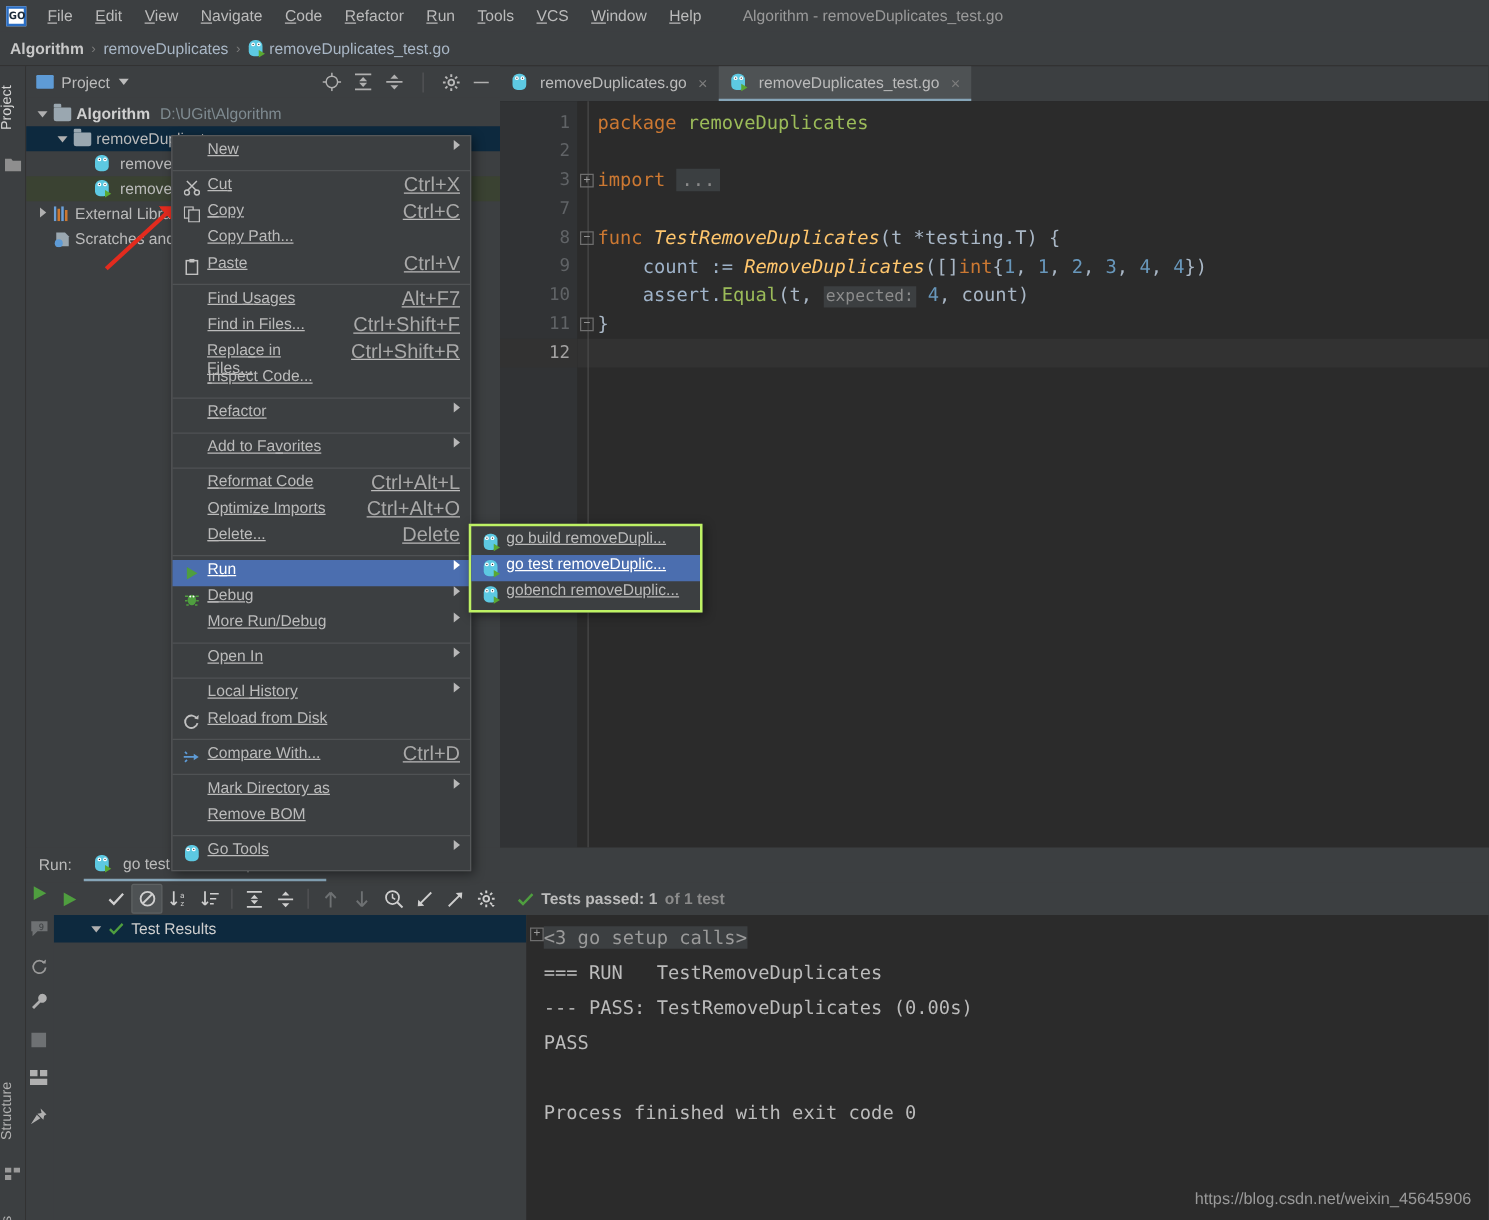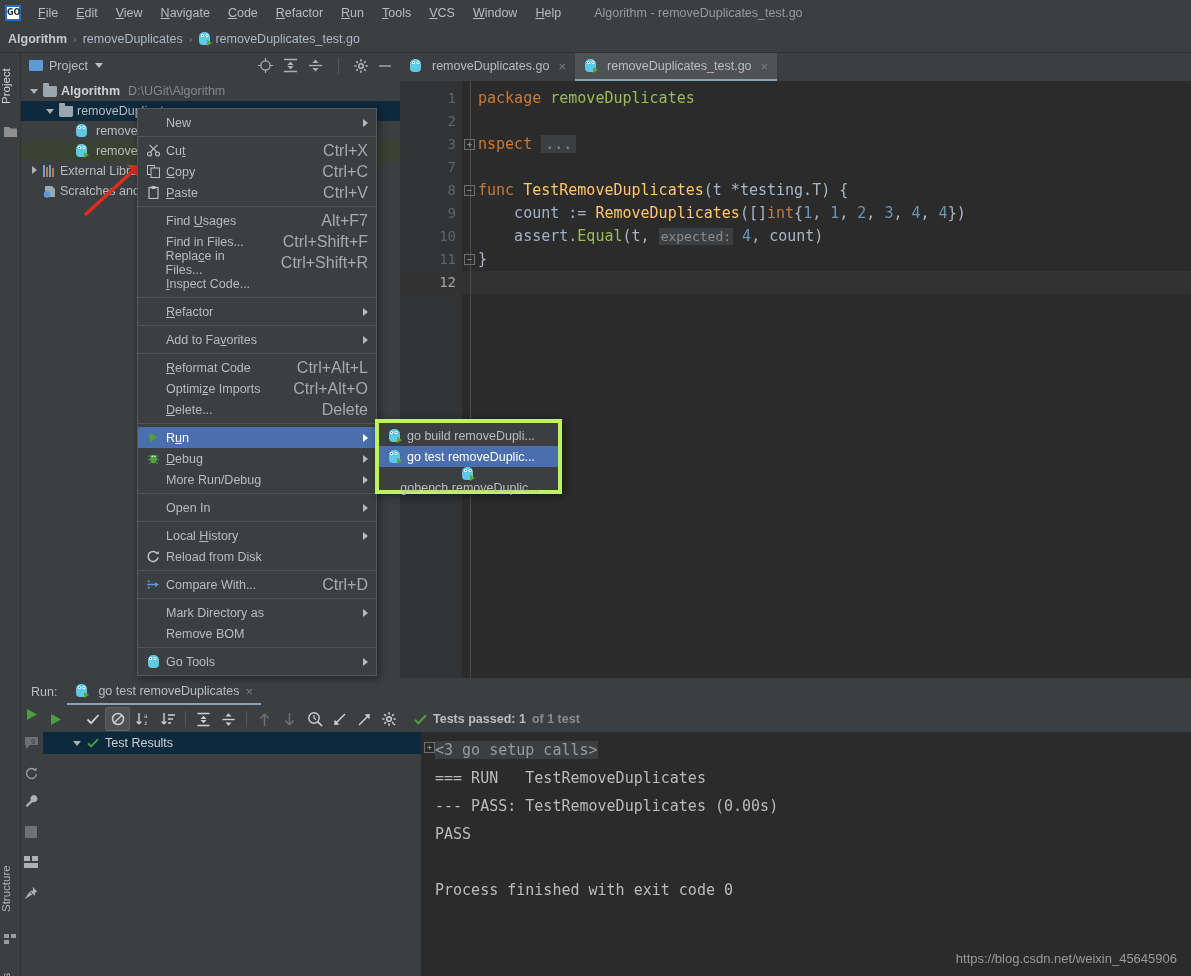--- a/index.html
+++ b/index.html
@@ -165,53 +165,53 @@
   .code-line.cur { background: #323232; }
   .fold-box {
     position: absolute; left: 2px; width: 11px; height: 11px;
     border: 1px solid #6e6e6e; color: #9a9a9a; font-size: 9px; line-height: 9px;
     text-align: center; font-family: "DejaVu Sans Mono", monospace;
   }
   .vline { position: absolute; left: 7.5px; top: 0; bottom: 0; width: 1px; background: #4a4a4a; }
 
   .k { color: #cc7832; }   
   .pk { color: #9bbb59; }  
-  .fn { color: #ffc66d; }
+  .fn { color: #ffc66d; font-style: italic; }
   .num { color: #6897bb; }
   .id { color: #9fb3c9; }
   .hint { background: #3c3f41; color: #8c8c8c; font-size: 13px; padding: 1px 2px; }
   .plain { color: #a9b7c6; }
   .dots { background: #3b3f41; color: #8a8a8a; padding: 0 4px; }
 
   
   .ctxmenu {
     position: absolute; left: 137px; top: 108px; width: 240px;
     background: #3c3f41; border: 1px solid #555759;
     box-shadow: 2px 2px 8px rgba(0,0,0,.45);
     padding: 3px 0; z-index: 40;
   }
   .mi {
-    height: 21px; display: flex; align-items: center; padding: 0 8px 0 6px;
-    color: #bbbbbb; font-size: 12.5px; position: relative;
+    height: 21px; display: flex; padding: 0 8px 0 6px;
+    color: #bbbbbb; font-size: 12.5px; position: relative; text-decoration: underline;
   }
   .mi.hl { background: #4b6eaf; color: #ffffff; }
   .mi-ico { width: 18px; display:flex; align-items:center; justify-content:center; }
   .mi-label { margin-left: 4px; }
   .mi-label .u { text-decoration: underline; }
   .mi-key { margin-left: auto; color: #a9a9a9; font-size: 16px; padding-left: 18px; }
   .mi-sub {
     margin-left: auto; width:0;height:0;border-top:4px solid transparent;
     border-bottom:4px solid transparent;border-left:5px solid #b8b8b8;
   }
   .mi.hl .mi-sub { border-left-color:#fff; }
   .msep { height: 1px; background: #4f5254; margin: 3px 0; }
 
   .submenu {
     position: absolute; left: 375px; top: 419px; width: 187px;
-    background: #3c3f41; border: 4px solid #bef264;
+    background: #3c3f41; border: 2px solid #bef264;
     box-shadow: 2px 2px 8px rgba(0,0,0,.45); padding: 2px 0; z-index: 45;
   }
 
   
   .runwin {
     position: absolute; left: 21px; top: 678px; width: 1170px; height: 298px;
     background: #3c3f41;
   }
   .run-tabrow { height: 28px; display: flex; align-items: center; padding-left: 10px; gap: 10px; }
   .run-label { color: #bbbbbb; font-size: 12.5px; }
@@ -425,21 +425,21 @@
           <div class="gutter-line">8<span class="grun"></span></div>
           <div class="gutter-line">9</div>
           <div class="gutter-line">10</div>
           <div class="gutter-line">11</div>
           <div class="gutter-line cur">12</div>
         </div>
       <div class="code-body" id="code-body">
         <div class="vline"></div>
       <div class="code-line"><span class="k">package </span><span class="pk">removeDuplicates</span></div>
           <div class="code-line"></div>
-          <div class="code-line" style="position: relative;"><span class="fold-box" style="top: 6px;">+</span><span class="k">nspect </span><span class="dots">...</span></div>
+          <div class="code-line" style="position: relative;"><span class="fold-box" style="top: 6px;">+</span><span class="k">import </span><span class="dots">...</span></div>
           <div class="code-line"></div>
           <div class="code-line" style="position: relative;"><span class="fold-box" style="top: 6px;">−</span><span class="k">func </span><span class="fn">TestRemoveDuplicates</span><span class="plain">(t *testing.T) {</span></div>
           <div class="code-line"><span class="id">    count := </span><span class="fn">RemoveDuplicates</span><span class="plain">([]</span><span class="k">int</span><span class="plain">{</span><span class="num">1</span><span class="plain">, </span><span class="num">1</span><span class="plain">, </span><span class="num">2</span><span class="plain">, </span><span class="num">3</span><span class="plain">, </span><span class="num">4</span><span class="plain">, </span><span class="num">4</span><span class="plain">})</span></div>
           <div class="code-line"><span class="id">    assert.</span><span class="pk">Equal</span><span class="plain">(t, </span><span class="hint">expected:</span><span class="plain"> </span><span class="num">4</span><span class="plain">, count)</span></div>
           <div class="code-line" style="position: relative;"><span class="fold-box" style="top: 6px;">−</span><span class="plain">}</span></div>
           <div class="code-line cur"></div>
         </div>
     </div>
   </div>
 
@@ -465,20 +465,24 @@
         <span class="mi-ico">
           <svg width="13" height="13" viewBox="0 0 13 13">
             <rect x="0.5" y="0.5" width="7" height="9" fill="none" stroke="#c0c0c0"></rect>
             <rect x="4" y="3" width="8.5" height="9.5" fill="#3c3f41" stroke="#c0c0c0"></rect>
           </svg>
         </span>
         <span class="mi-label"><span class="u">C</span>opy</span>
         <span class="mi-key">Ctrl+C</span>
       </div>
       <div class="mi">
+        <span class="mi-ico"></span>
+        <span class="mi-label">Copy Path...</span>
+      </div>
+      <div class="mi">
         <span class="mi-ico">
           <svg width="13" height="13" viewBox="0 0 13 13">
             <rect x="2" y="1.5" width="9" height="11" fill="none" stroke="#c0c0c0" stroke-width="1.2"></rect>
             <rect x="4.5" y="0" width="4" height="3" fill="#c0c0c0"></rect>
           </svg>
         </span>
         <span class="mi-label"><span class="u">P</span>aste</span>
         <span class="mi-key">Ctrl+V</span>
       </div>
       <div class="msep"></div>
@@ -623,21 +627,21 @@
       </div>
       <div class="mi hl" style="height: 21px;">
         <span class="mi-ico">
           <span class="go-file-icon" style="margin:0">
             <span class="gopher"></span>
             <span class="gopher-run-arrow"></span>
           </span>
         </span>
         <span class="mi-label">go test removeDuplic...</span>
       </div>
-      <div class="mi" style="height: 21px; flex-direction: column;">
+      <div class="mi" style="height: 21px;">
         <span class="mi-ico">
           <span class="go-file-icon" style="margin:0">
             <span class="gopher"></span>
             <span class="gopher-run-arrow"></span>
           </span>
         </span>
         <span class="mi-label">gobench removeDuplic...</span>
       </div>
     </div>
 

